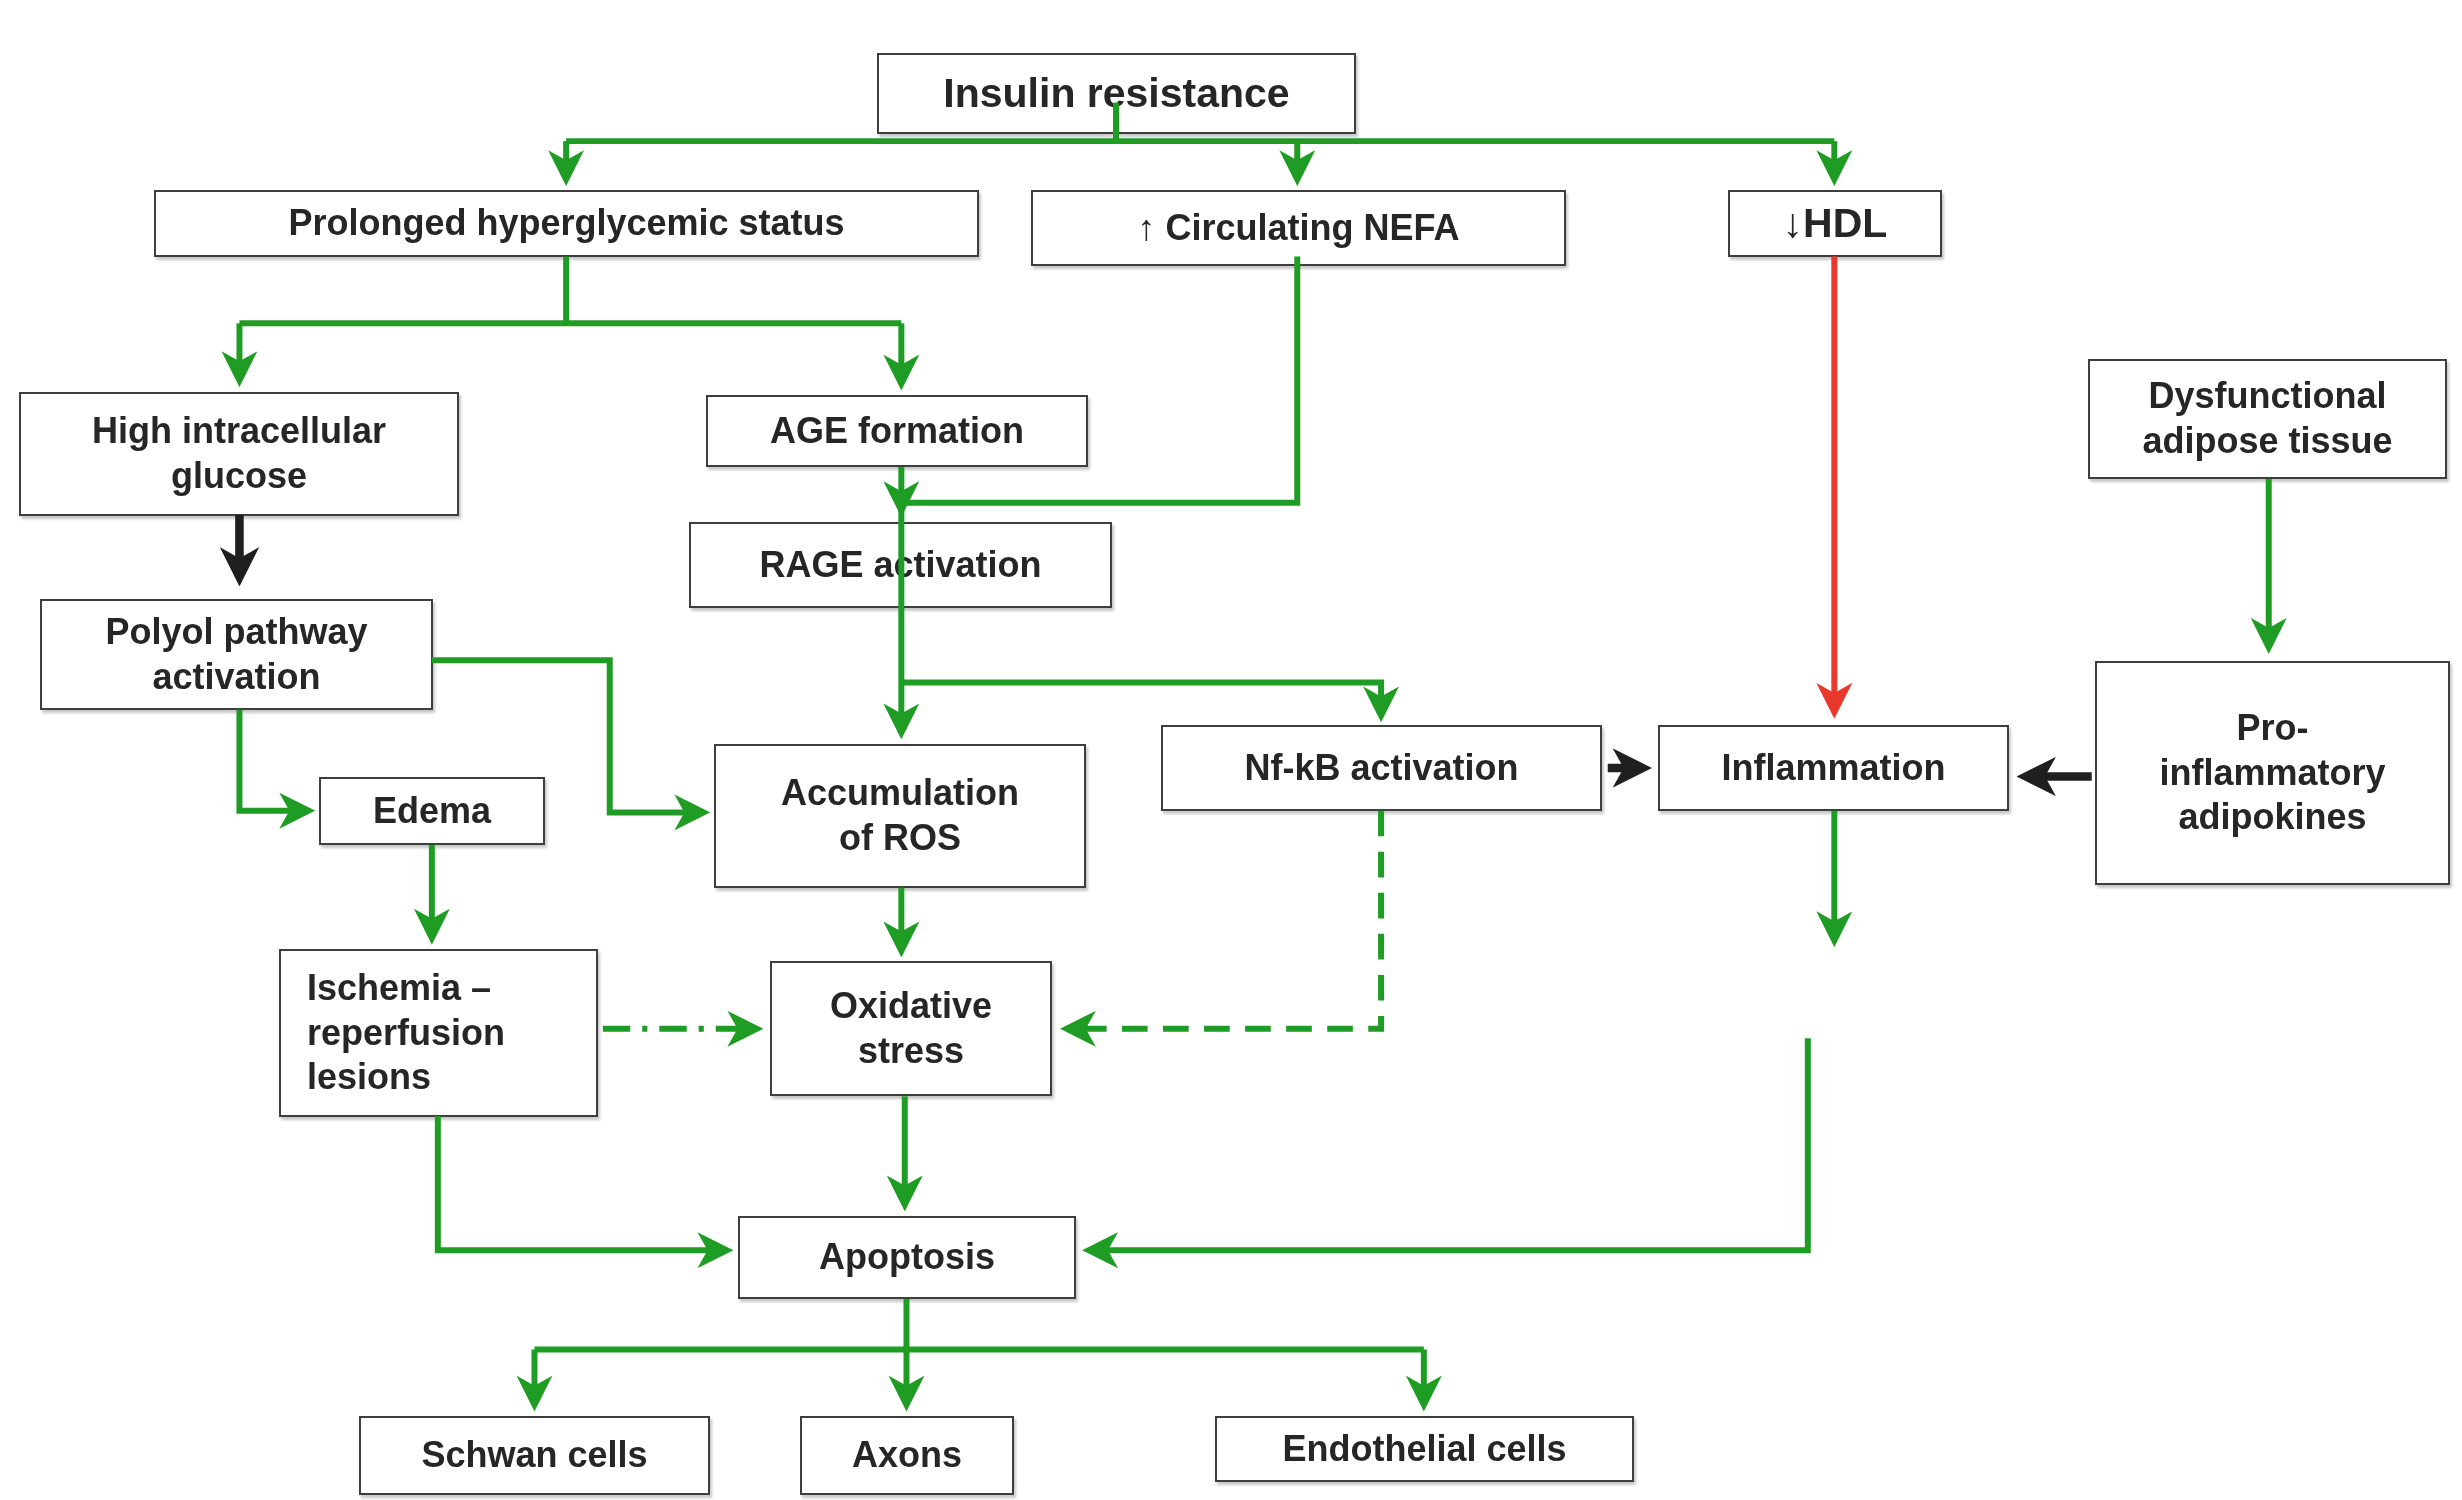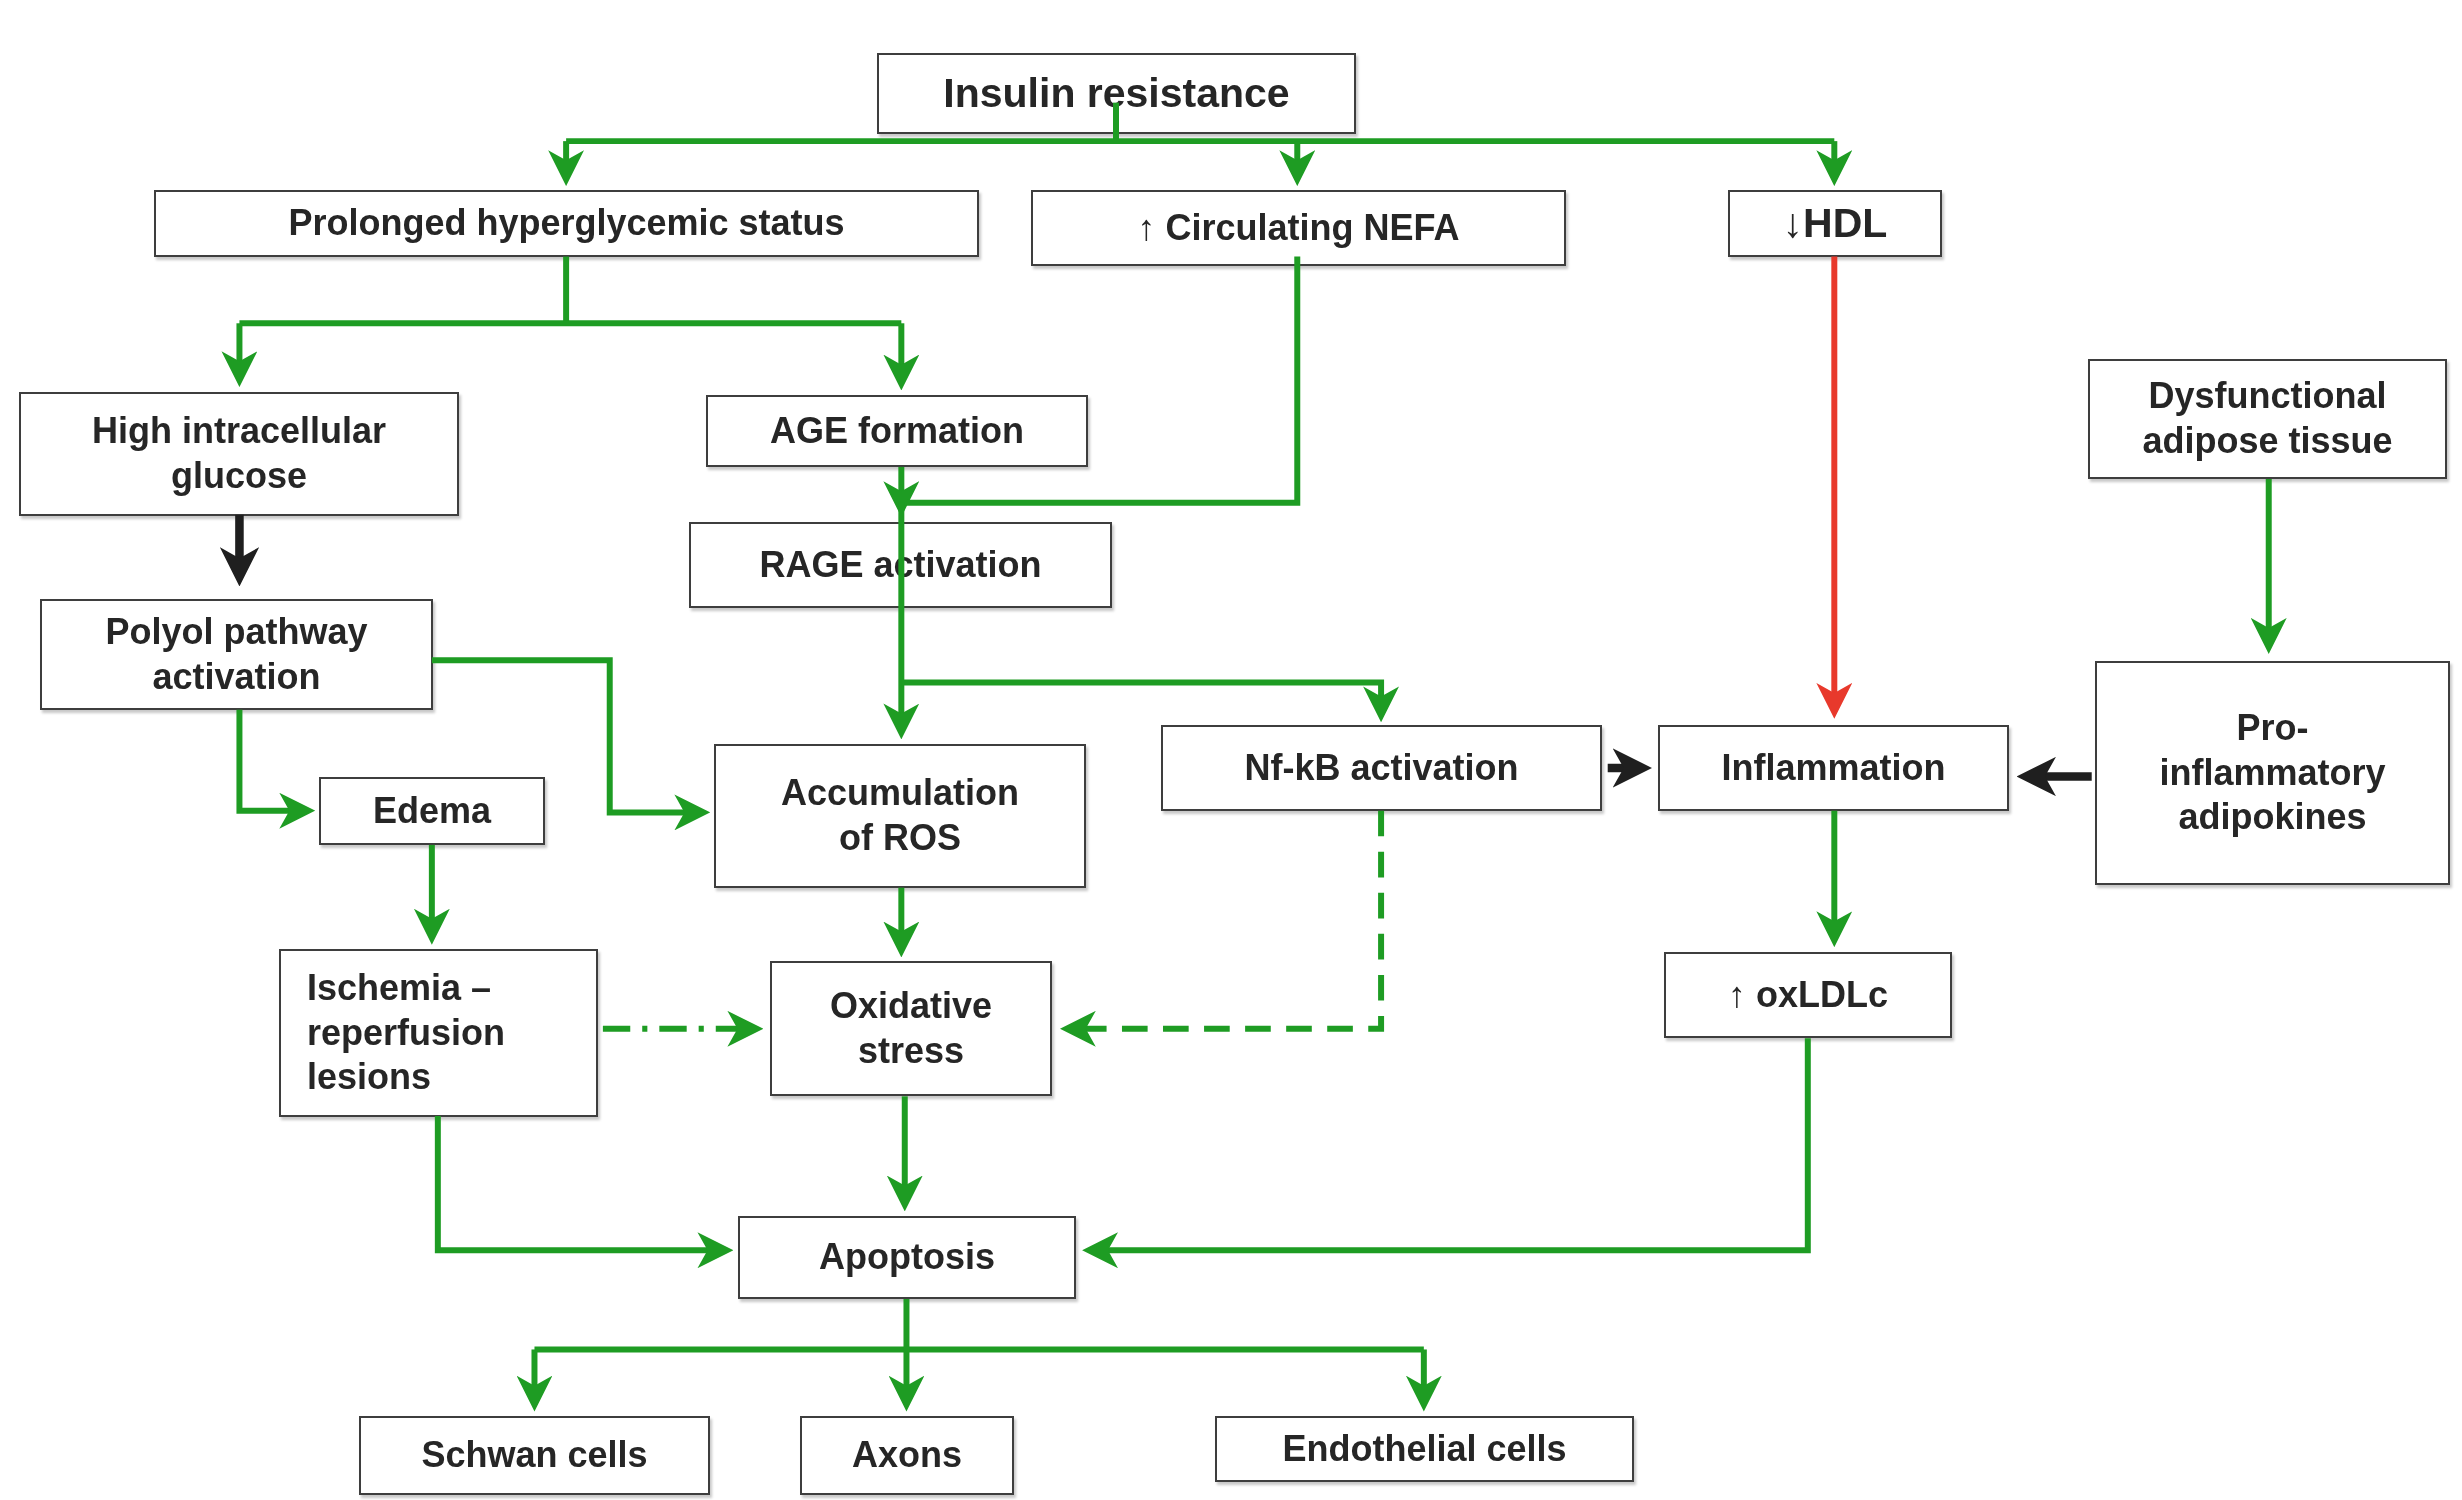--- a/index.html
+++ b/index.html
@@ -72,21 +72,20 @@
 inflammatory
 adipokines</div>
 
   <div class="node align-left" style="left:279px;top:949px;width:319px;height:168px;">Ischemia –
 reperfusion
 lesions</div>
 
   <div class="node" style="left:770px;top:961px;width:282px;height:135px;">Oxidative
 stress</div>
 
-  <div class="node" style="left:1664px;top:952px;width:288px;height:86px;">↑ oxLDLc</div>
 
   <div class="node" style="left:738px;top:1216px;width:338px;height:83px;">Apoptosis</div>
 
   <div class="node" style="left:359px;top:1416px;width:351px;height:79px;">Schwan cells</div>
 
   <div class="node" style="left:800px;top:1416px;width:214px;height:79px;">Axons</div>
 
   <div class="node" style="left:1215px;top:1416px;width:419px;height:66px;">Endothelial cells</div>
 
   <svg class="edges" width="2462" height="1500" viewBox="0 0 2879 1754">

